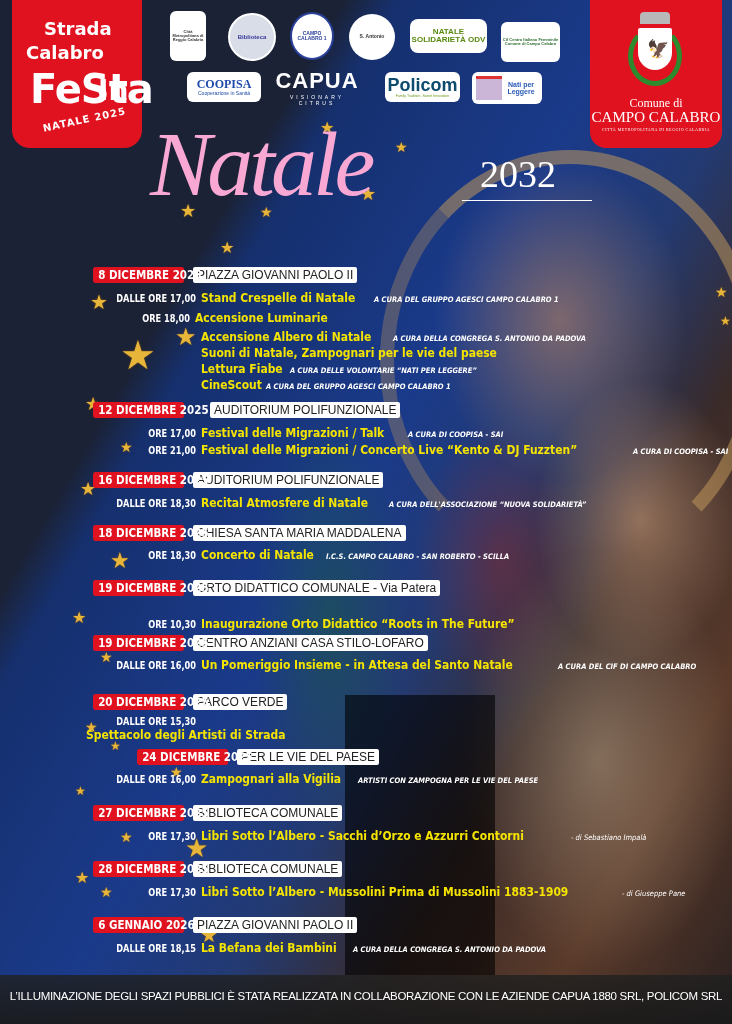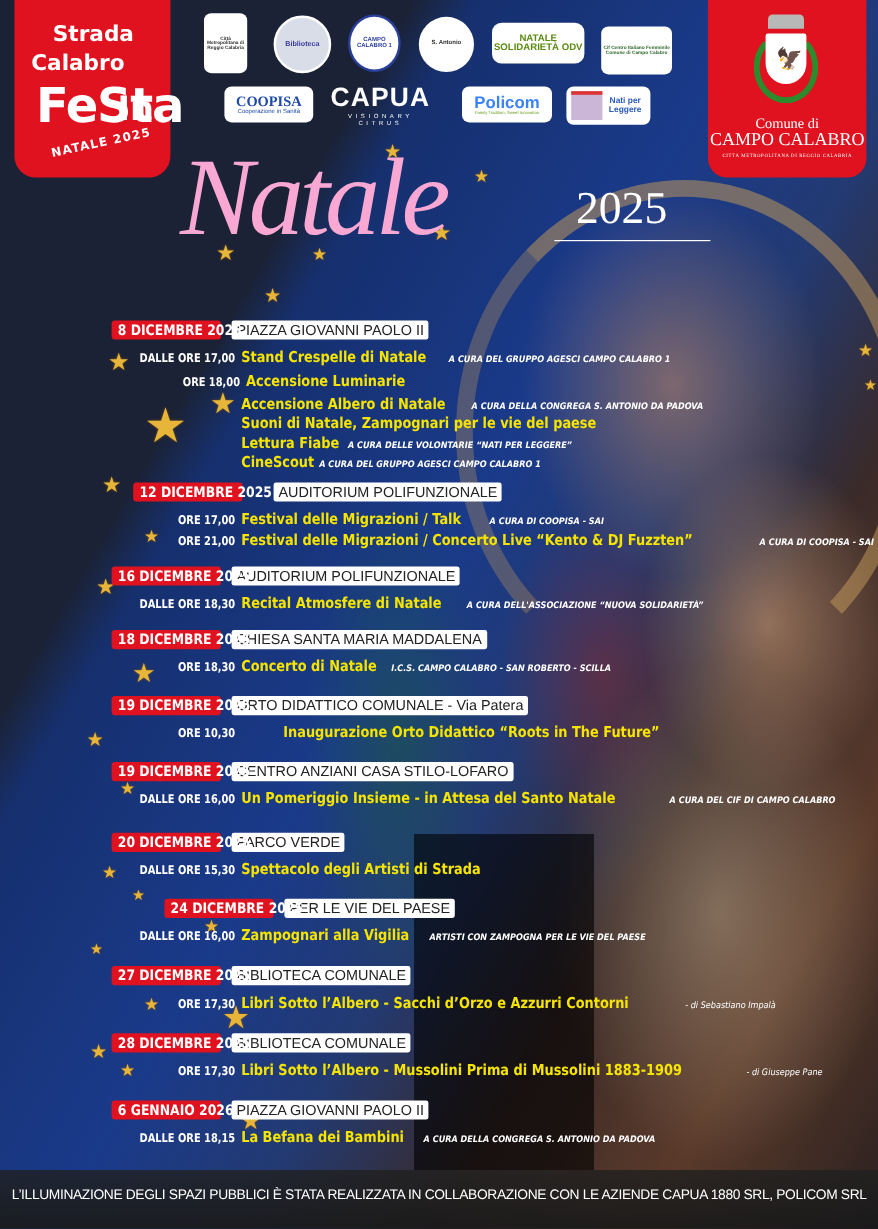--- a/index.html
+++ b/index.html
@@ -170,54 +170,54 @@
 
 <div class="partner rect" style="left:187px;top:72px;width:74px;height:30px;flex-direction:column;">
   <span class="p-txt" style="color:#1e4aa8;font-size:12px;font-family:'Liberation Serif',serif">COOPISA</span>
   <span class="p-txt" style="color:#1e4aa8;font-size:5px;font-weight:normal">Cooperazione in Sanità</span>
 </div>
 <div class="capua">
   <div class="big">CAPUA</div>
   <div class="sm">VISIONARY CITRUS</div>
 </div>
 <div class="partner rect" style="left:385px;top:72px;width:75px;height:30px;flex-direction:column;">
-  <span class="p-txt" style="color:#3b82f6;font-size:14px">Policom</span>
+  <span class="p-txt" style="color:#0c4a6e;font-size:18px">Policom</span>
   <span class="p-txt" style="color:#6a9a1a;font-size:3.5px;font-weight:normal">Family Tradition, Sweet Innovation</span>
 </div>
 <div class="partner rect" style="left:472px;top:72px;width:70px;height:32px;justify-content:flex-end;padding-right:6px;">
   <span style="position:absolute;left:4px;top:4px;width:26px;height:24px;background:#cbb6d8;border-top:3px solid #d33;"></span>
   <span class="p-txt" style="color:#2a5ab8;font-size:7px;width:30px">Nati per Leggere</span>
 </div>
 
 <div class="comune">
   <span class="crest-crown"></span>
   <span class="crest-wreath"></span>
   <span class="crest-shield"></span>
   <span class="crest-eagle">🦅</span>
   <span class="c1">Comune di</span>
   <span class="c2">CAMPO CALABRO</span>
   <span class="c3">CITTÀ METROPOLITANA DI REGGIO CALABRIA</span>
 </div>
 
 <div class="title">Natale</div>
-<div class="title-year">2025</div>
+<div class="title-year">2032</div>
 <div class="title-line"></div>
 
 <div>
 
   <div class="event-header" style="left:93px;top:267px;">
     <span class="date-badge">8 DICEMBRE 2025</span>
     <span class="venue-badge">PIAZZA GIOVANNI PAOLO II</span>
   </div>
   <div class="row" style="left:86px;top:290px;">
     <span class="time">DALLE ORE 17,00</span>
     <span class="ev-title">Stand Crespelle di Natale</span>
     <span class="ev-note">A CURA DEL GRUPPO AGESCI CAMPO CALABRO 1</span>
   </div>
-  <div class="row" style="left:90px;top:310px;">
+  <div class="row" style="left:80px;top:310px;">
     <span class="time">ORE 18,00</span>
     <span class="ev-title">Accensione Luminarie</span>
   </div>
   <div class="row" style="left:86px;top:329px;">
     <span class="time-spacer"></span>
     <span class="ev-title">Accensione Albero di Natale</span>
     <span class="ev-note">A CURA DELLA CONGREGA S. ANTONIO DA PADOVA</span>
   </div>
   <div class="row" style="left:86px;top:345px;">
     <span class="time-spacer"></span>
@@ -227,21 +227,21 @@
     <span class="time-spacer"></span>
     <span class="ev-title">Lettura Fiabe</span>
     <span class="ev-note">A CURA DELLE VOLONTARIE “NATI PER LEGGERE”</span>
   </div>
   <div class="row" style="left:86px;top:377px;">
     <span class="time-spacer"></span>
     <span class="ev-title">CineScout</span>
     <span class="ev-note">A CURA DEL GRUPPO AGESCI CAMPO CALABRO 1</span>
   </div>
 
-  <div class="event-header" style="left:111px;top:402px;gap:21px;">
+  <div class="event-header" style="left:93px;top:402px;gap:21px;">
     <span class="date-badge">12 DICEMBRE 2025</span>
     <span class="venue-badge">AUDITORIUM POLIFUNZIONALE</span>
   </div>
   <div class="row" style="left:86px;top:425px;">
     <span class="time">ORE 17,00</span>
     <span class="ev-title">Festival delle Migrazioni / Talk</span>
     <span class="ev-note">A CURA DI COOPISA - SAI</span>
   </div>
   <div class="row" style="left:86px;top:442px;">
     <span class="time">ORE 21,00</span>
@@ -266,40 +266,40 @@
   <div class="row" style="left:86px;top:547px;">
     <span class="time">ORE 18,30</span>
     <span class="ev-title">Concerto di Natale</span>
     <span class="ev-note">I.C.S. CAMPO CALABRO - SAN ROBERTO - SCILLA</span>
   </div>
 
   <div class="event-header" style="left:93px;top:580px;">
     <span class="date-badge">19 DICEMBRE 2025</span>
     <span class="venue-badge">ORTO DIDATTICO COMUNALE - Via Patera</span>
   </div>
-  <div class="row" style="left:86px;top:602px;gap:35px;">
+  <div class="row" style="left:86px;top:616px;">
     <span class="time">ORE 10,30</span>
     <span class="ev-title">Inaugurazione Orto Didattico “Roots in The Future”</span>
   </div>
 
   <div class="event-header" style="left:93px;top:635px;">
     <span class="date-badge">19 DICEMBRE 2025</span>
     <span class="venue-badge">CENTRO ANZIANI CASA STILO-LOFARO</span>
   </div>
   <div class="row" style="left:86px;top:657px;">
     <span class="time">DALLE ORE 16,00</span>
     <span class="ev-title">Un Pomeriggio Insieme - in Attesa del Santo Natale</span>
     <span class="ev-note">A CURA DEL CIF DI CAMPO CALABRO</span>
   </div>
 
   <div class="event-header" style="left:93px;top:694px;">
     <span class="date-badge">20 DICEMBRE 2025</span>
     <span class="venue-badge">PARCO VERDE</span>
   </div>
-  <div class="row" style="left:86px;top:716px;">
+  <div class="row" style="left:86px;top:716px;flex-direction:column;">
     <span class="time">DALLE ORE 15,30</span>
     <span class="ev-title">Spettacolo degli Artisti di Strada</span>
   </div>
 
   <div class="event-header" style="left:93px;top:749px;padding-left:44px;">
     <span class="date-badge">24 DICEMBRE 2025</span>
     <span class="venue-badge">PER LE VIE DEL PAESE</span>
   </div>
   <div class="row" style="left:86px;top:771px;">
     <span class="time">DALLE ORE 16,00</span>

